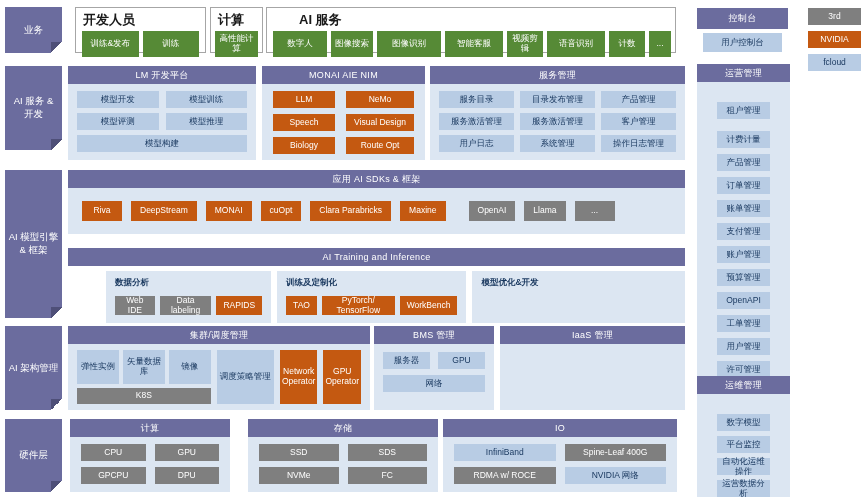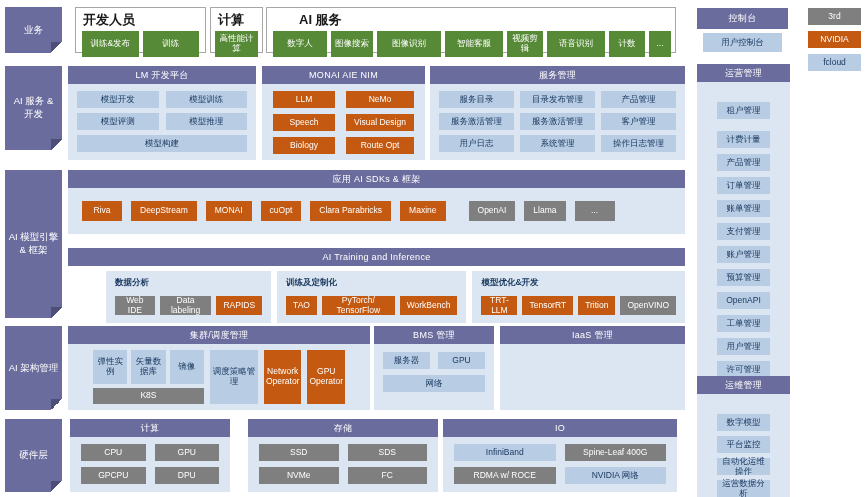--- a/index.html
+++ b/index.html
@@ -57,21 +57,21 @@
 
   
   .training{position:absolute;box-sizing:border-box;}
   .training-body{display:flex;gap:6px;margin-top:5px;padding-left:38px;}
   .tr-group{background:#dce6f2;height:52px;box-sizing:border-box;padding:6px 9px;}
   .tr-label{font-size:8.5px;font-weight:bold;color:#17365d;}
   .tr-row{display:flex;gap:5px;margin-top:7px;}
   .tr-chip{height:19px;padding:0 7px;}
 
   
-  .cluster-body{display:flex;gap:6px;padding:6px 25px;height:66px;box-sizing:border-box;align-items:stretch;}
+  .cluster-body{display:flex;gap:6px;padding:6px 9px;height:66px;box-sizing:border-box;align-items:stretch;}
   .cl-colA{width:136px;display:flex;flex-direction:column;gap:4px;}
   .cl-row{display:flex;gap:4px;flex:1;}
   .cl-row .cell{flex:1;height:auto;}
   .cl-bar{height:16px;}
   .cl-sched{width:58px;height:auto;}
   .cl-ops{flex:1;display:flex;gap:6px;}
   .cl-ops .cell{flex:1;height:auto;}
 
   .bms-grid{padding:8px 9px;gap:6px 8px;}
   .iaas-grid{padding:8px 11px;gap:7px 9px;}
@@ -213,26 +213,20 @@
       <div class="tr-group" style="width:202px">
         <div class="tr-label">训练及定制化</div>
         <div class="tr-row">
             <div class="chip tr-chip c-orange">TAO</div>
             <div class="chip tr-chip c-orange">PyTorch/ TensorFlow</div>
             <div class="chip tr-chip c-orange">WorkBench</div>
           </div>
       </div>
       <div class="tr-group" style="width:227px">
         <div class="tr-label">模型优化&amp;开发</div>
-        <div class="tr-row">
-            <div class="chip tr-chip c-orange">TRT-LLM</div>
-            <div class="chip tr-chip c-orange">TensorRT</div>
-            <div class="chip tr-chip c-orange">Trition</div>
-            <div class="chip tr-chip c-gray">OpenVINO</div>
-          </div>
       </div>
     </div>
   </div>
 
   <div class="panel" style="left:68px;top:326px;width:302px;height:84px">
     <div class="panel-header">集群/调度管理</div>
     <div class="cluster-body">
       <div class="cl-colA">
         <div class="cl-row">
             <div class="cell c-lightblue">弹性实例</div>

